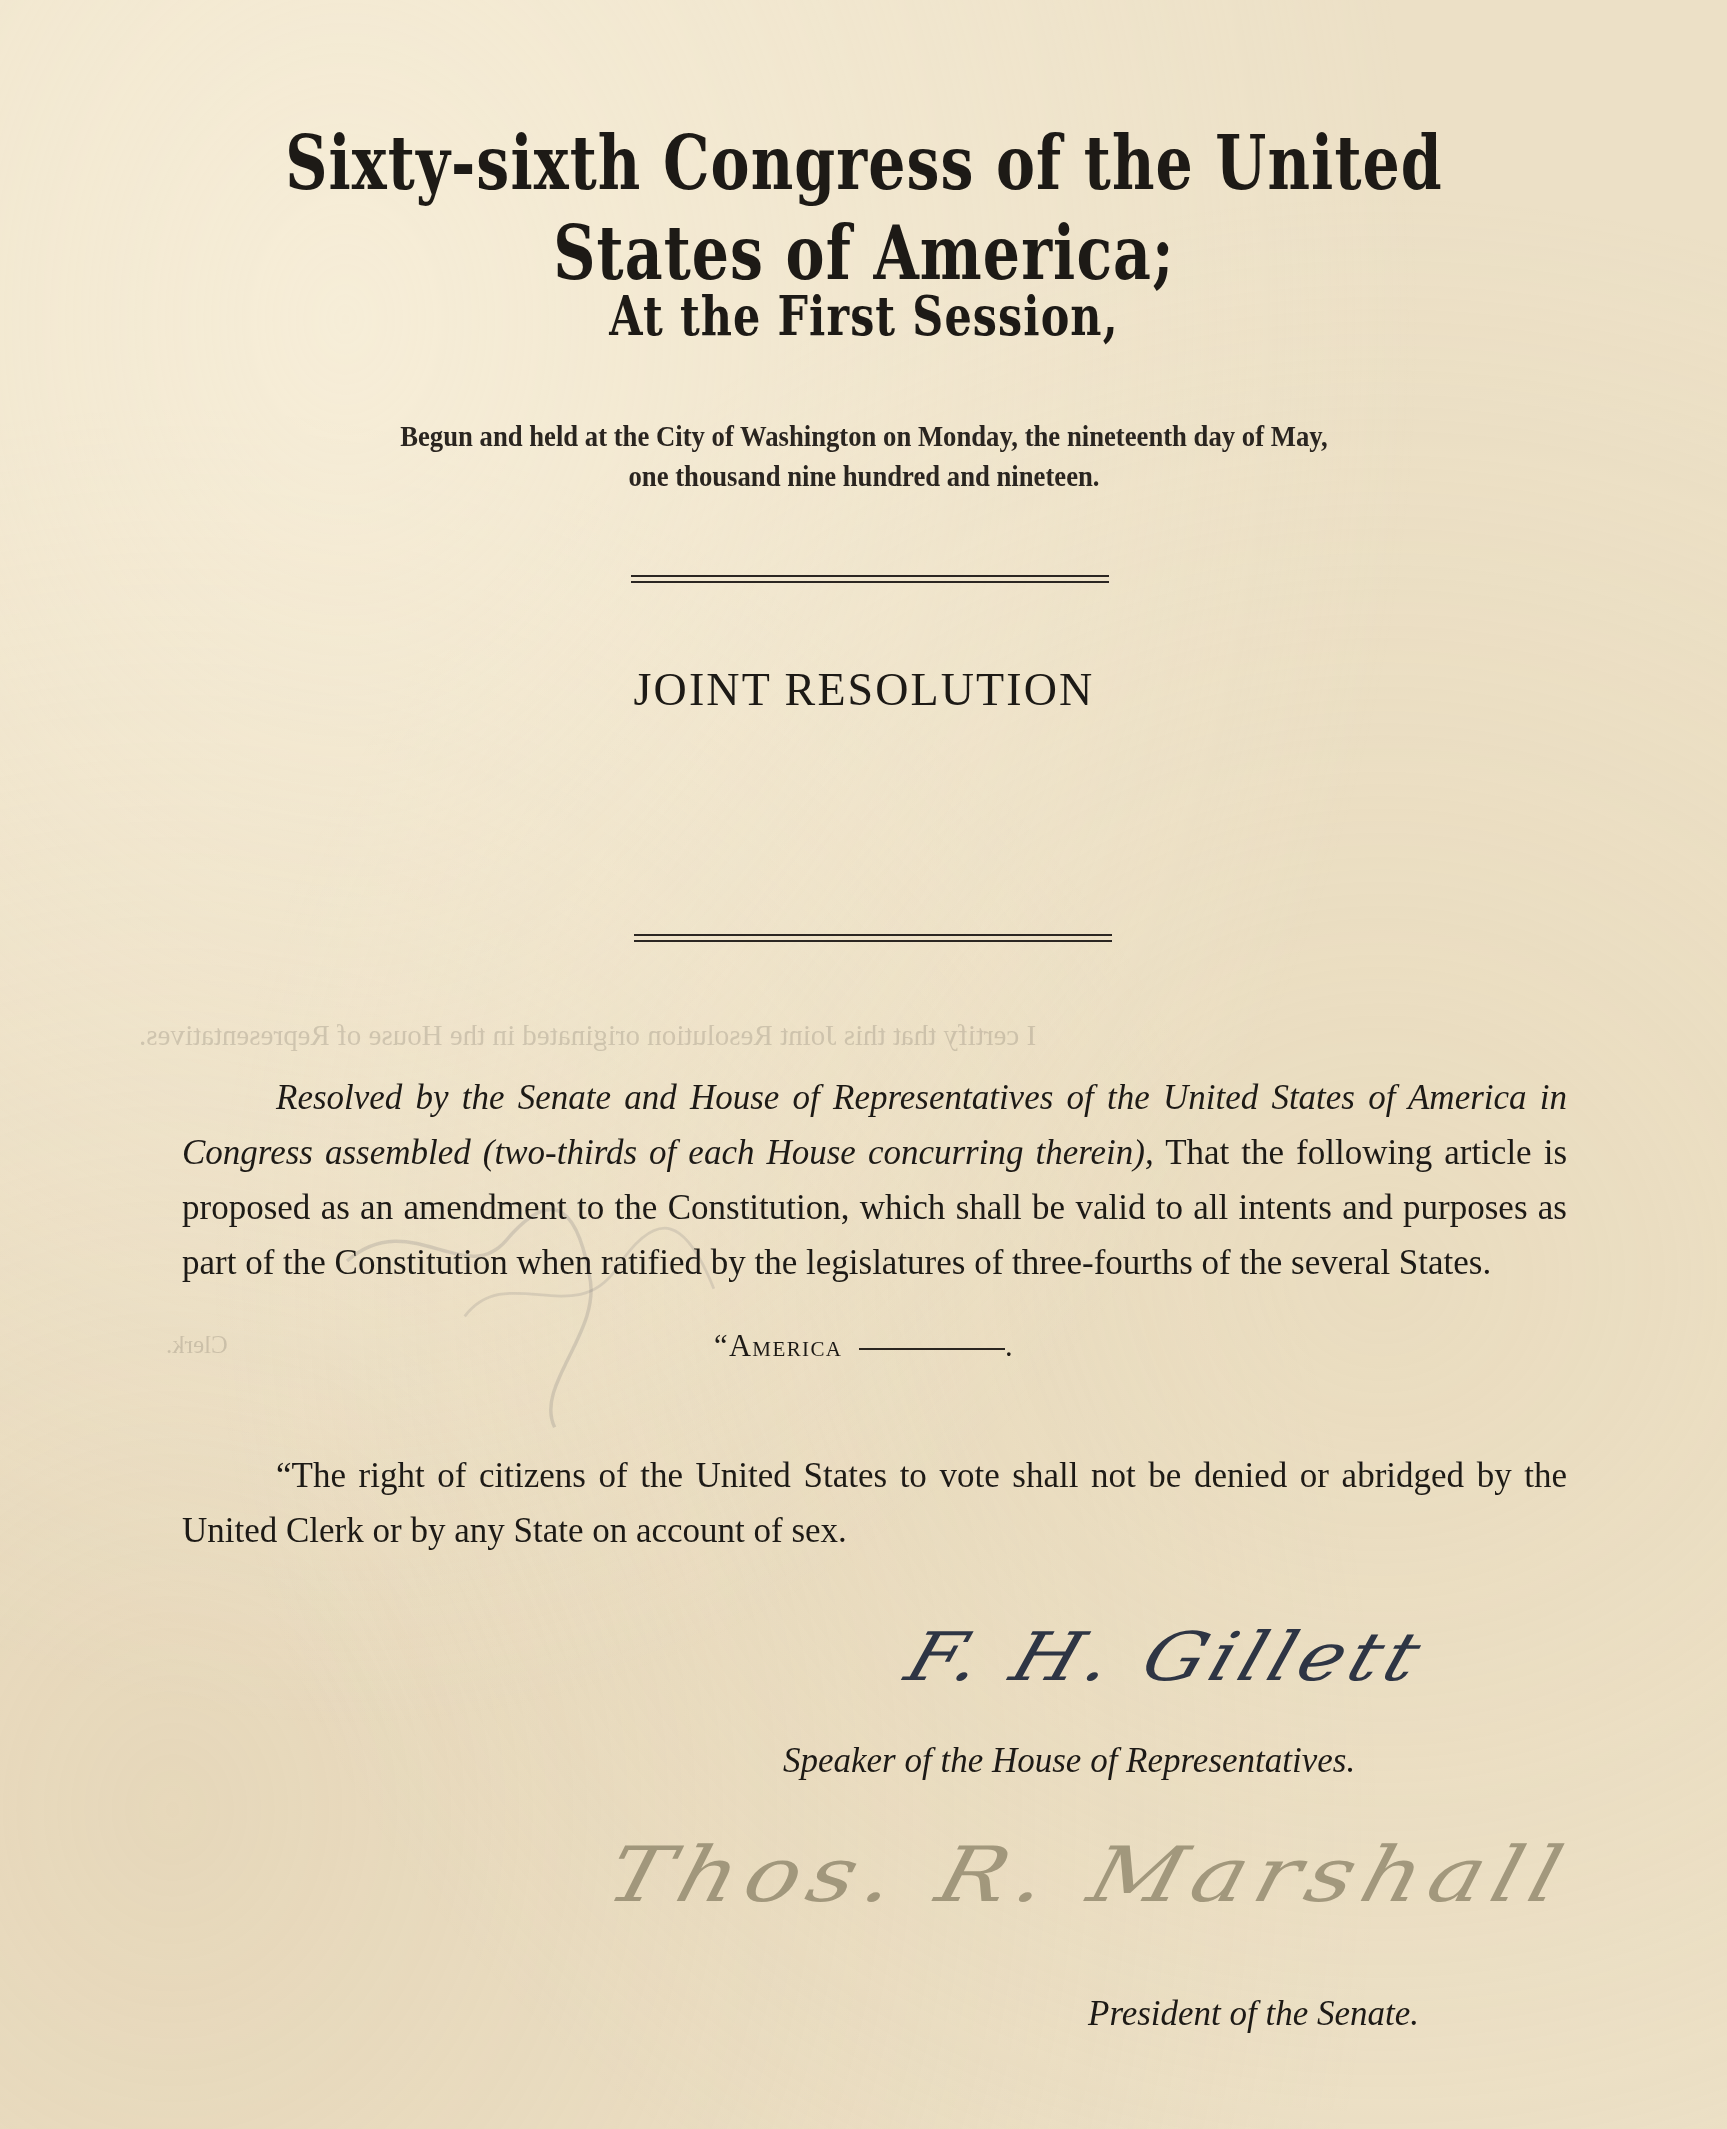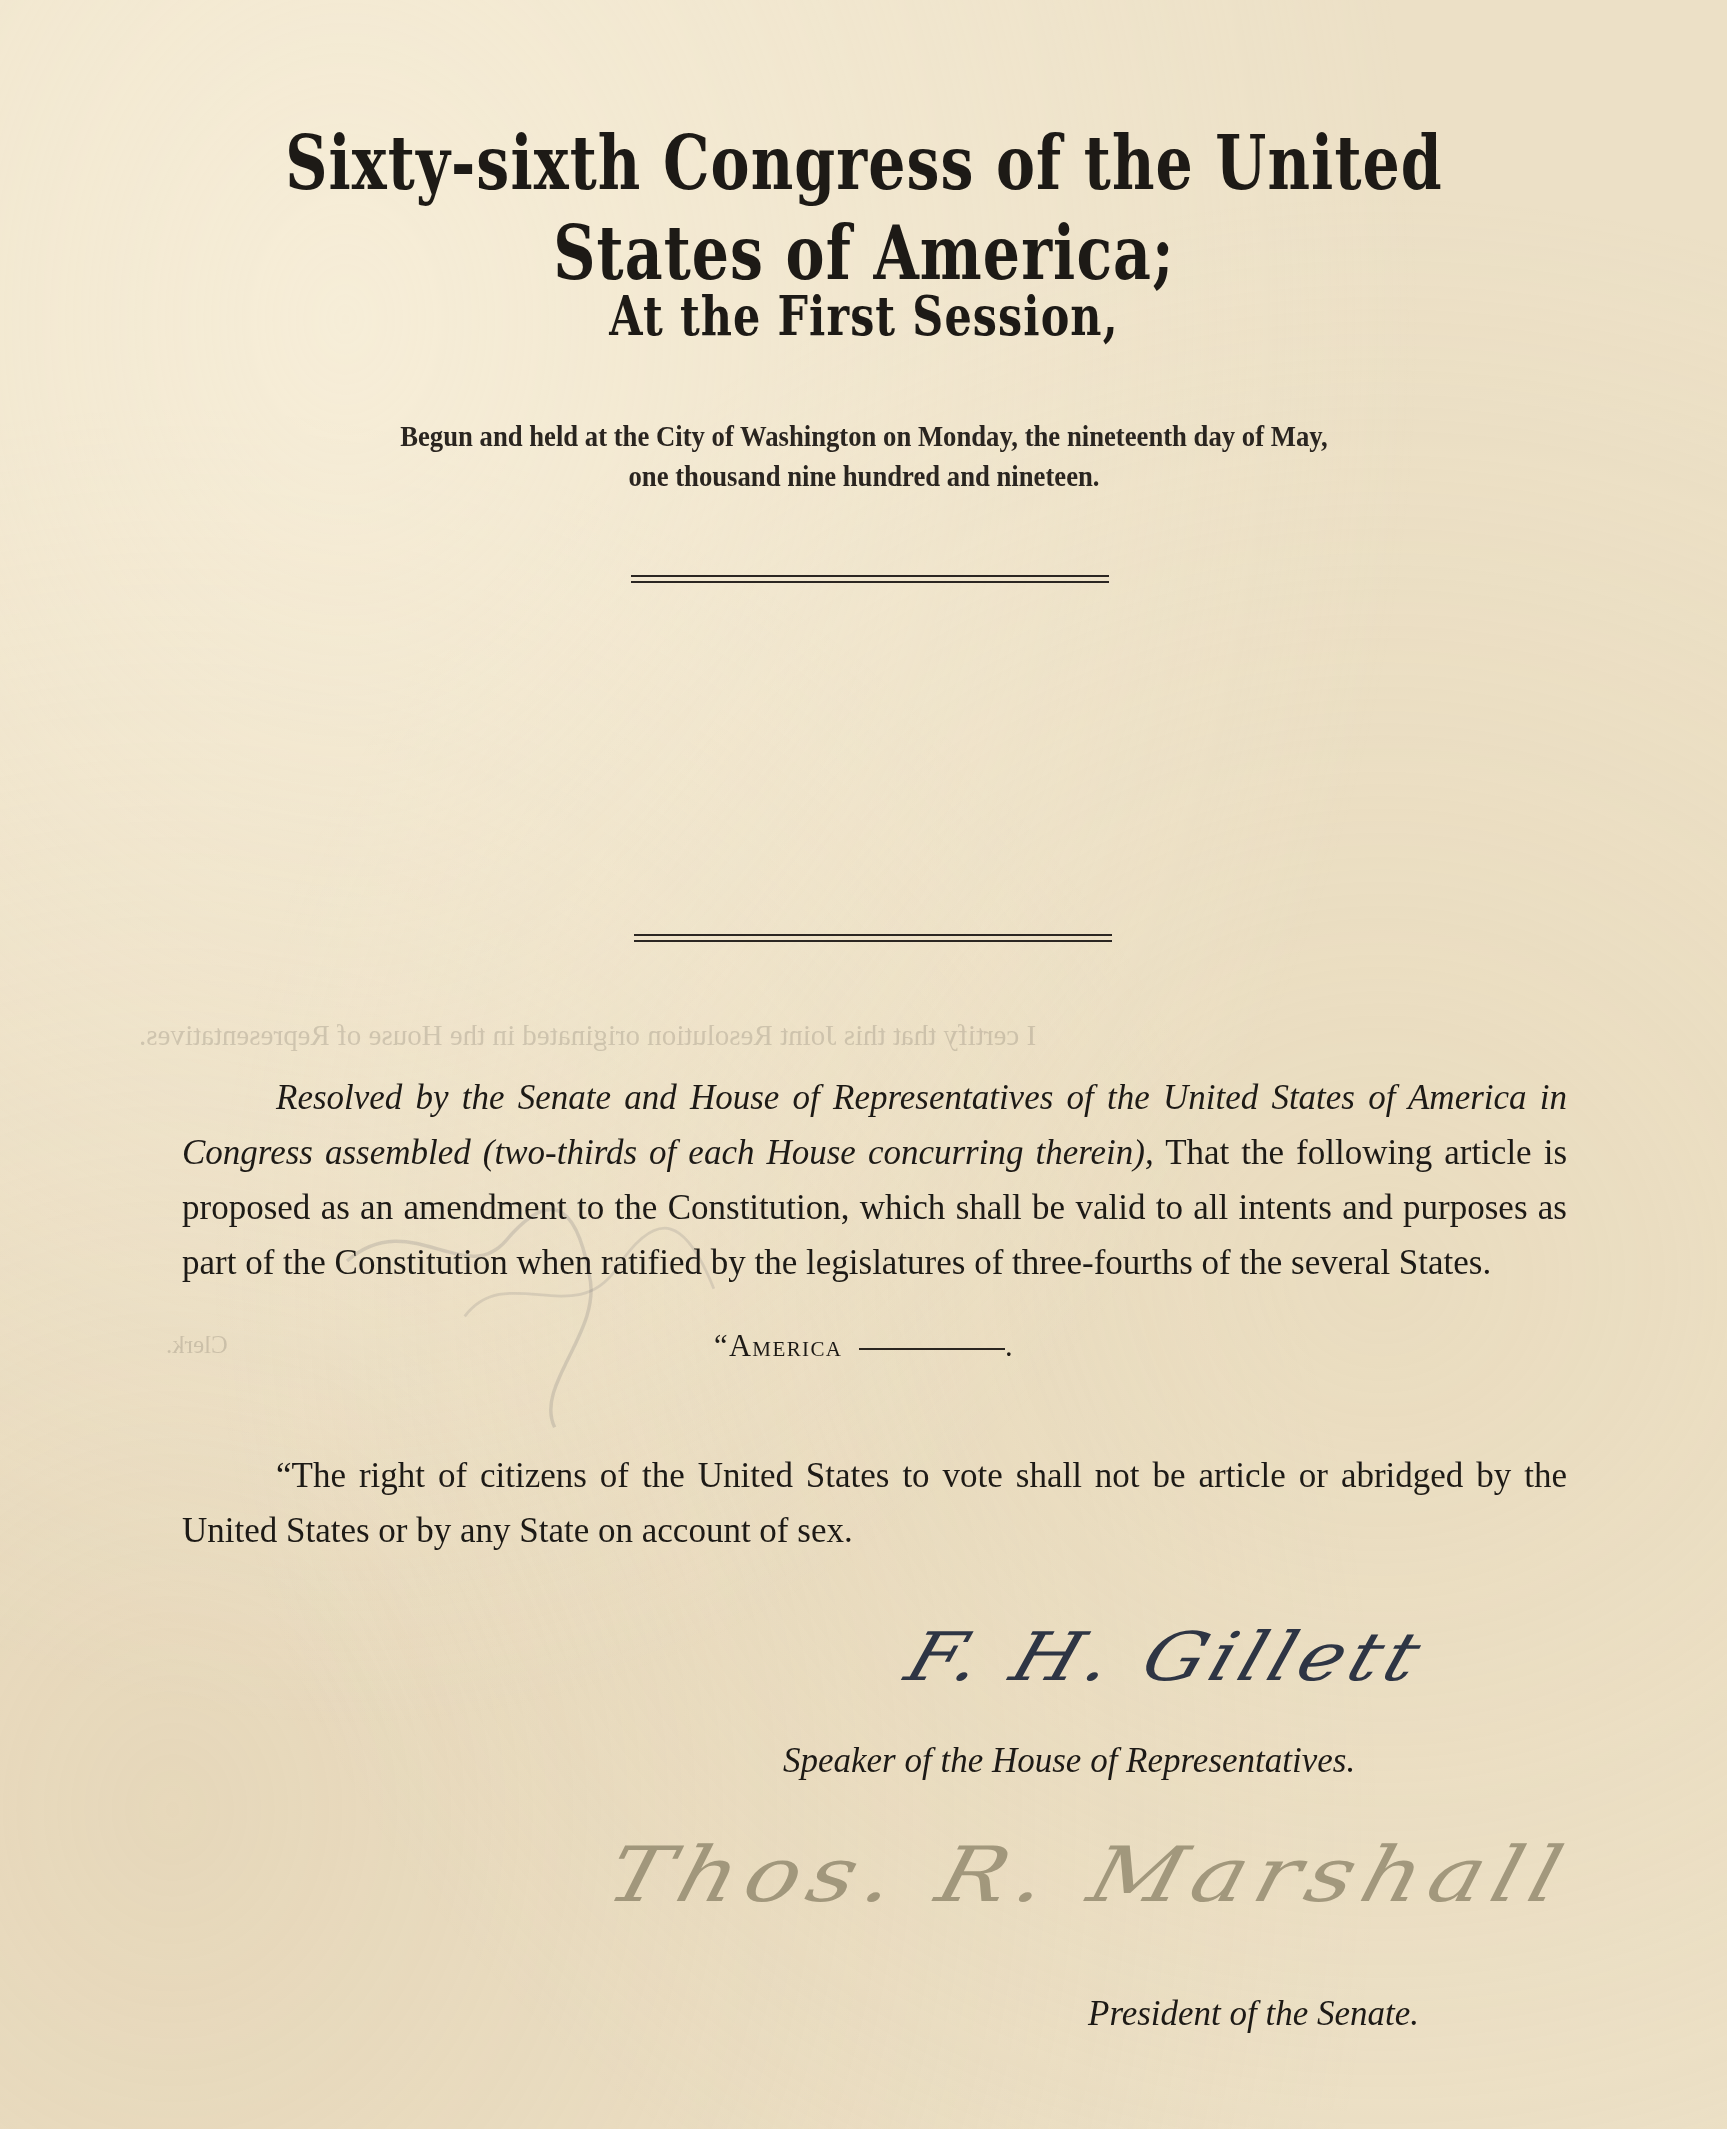--- a/index.html
+++ b/index.html
@@ -127,34 +127,35 @@
   <div class="center blackletter" id="title">Sixty-sixth Congress of the United States of America;</div>
   <div class="center blackletter" id="session">At the First Session,</div>
 
   <div class="center" id="begun">
     <div>Begun and held at the City of Washington on Monday, the nineteenth day of May,</div>
     <div>one thousand nine hundred and nineteen.</div>
   </div>
 
   <div class="rule" id="rule1"></div>
 
+  <div class="center" id="joint">JOINT RESOLUTION</div>
 
   <div class="rule" id="rule2"></div>
 
   <div class="body-text" id="resolved">
     <span class="indent"></span><span class="italic">Resolved by the Senate and House of Representatives of the United States of America in Congress assembled (two-thirds of each House concurring therein),</span>
     <span>That the following article is proposed as an amendment to the Constitution, which shall be valid to all intents and purposes as part of the Constitution when ratified by the legislatures of three-fourths of the several States.</span>
   </div>
 
   <div class="center" id="article">
     <span style="font-variant: small-caps;">“America</span><span class="dash"></span><span>.</span>
   </div>
 
   <div class="body-text" id="section1">
-    <span class="indent"></span><span>“The right of citizens of the United States to vote shall not be article or abridged by the United States or by any State on account of sex.</span>
+    <span class="indent"></span><span>“The right of citizens of the United States to vote shall not be denied or abridged by the United Clerk or by any State on account of sex.</span>
   </div>
 
 
   <div class="sig" id="sig-gillett">F. H. Gillett</div>
   <div class="role" id="speaker-title">Speaker of the House of Representatives.</div>
 
   <div class="sig" id="sig-marshall">Thos. R. Marshall</div>
   <div class="role" id="vp-title-2">President of the Senate.</div>
 
 </div>

